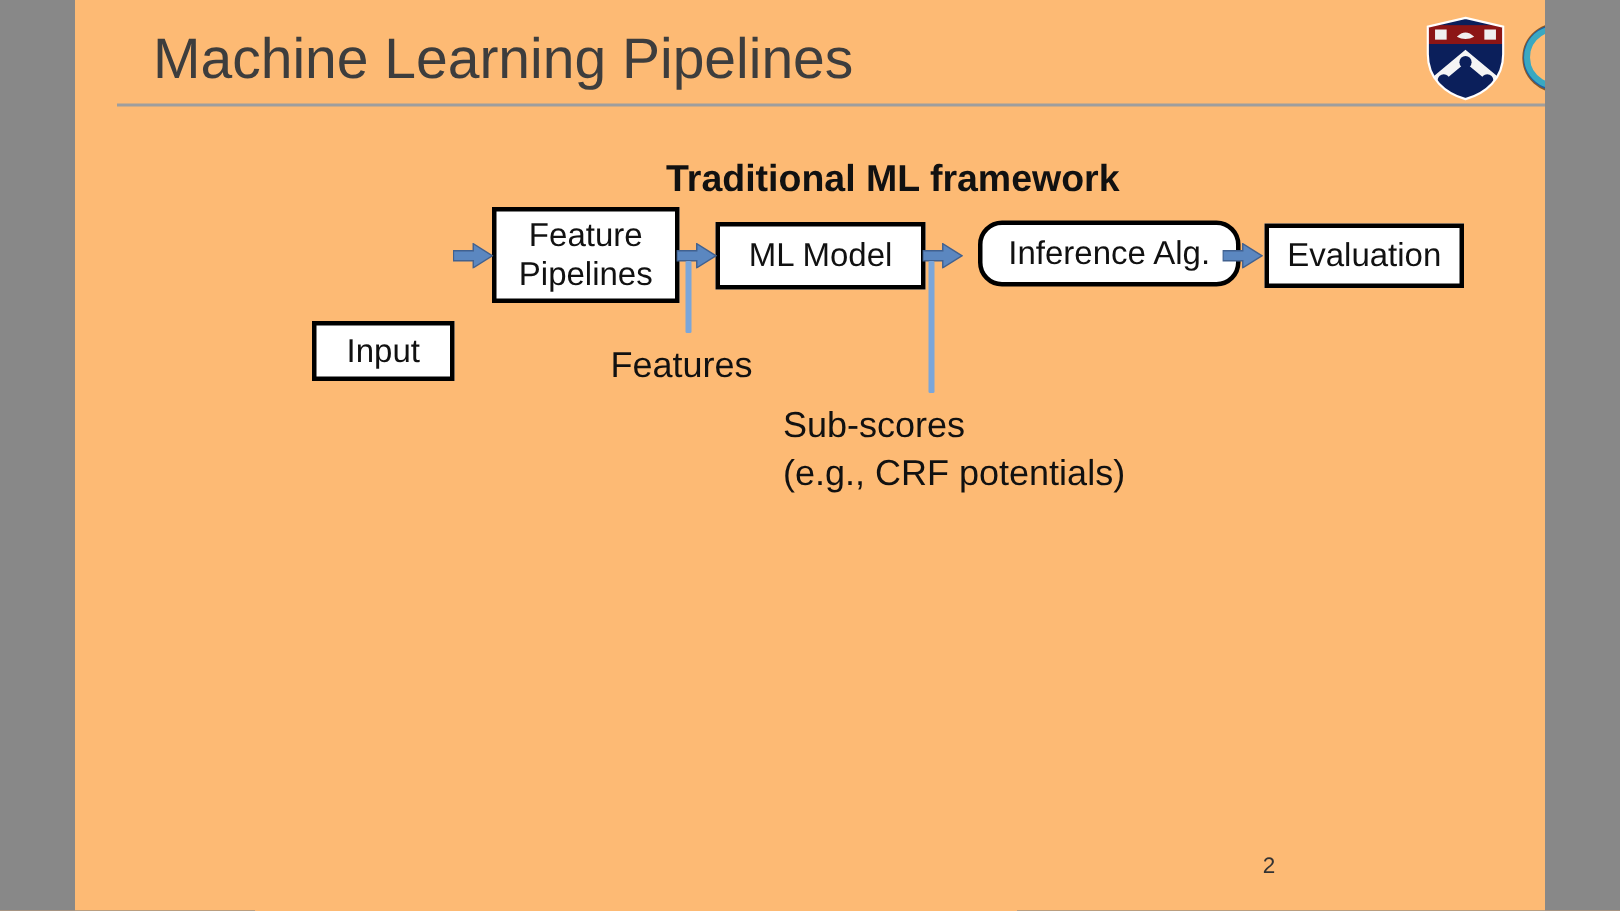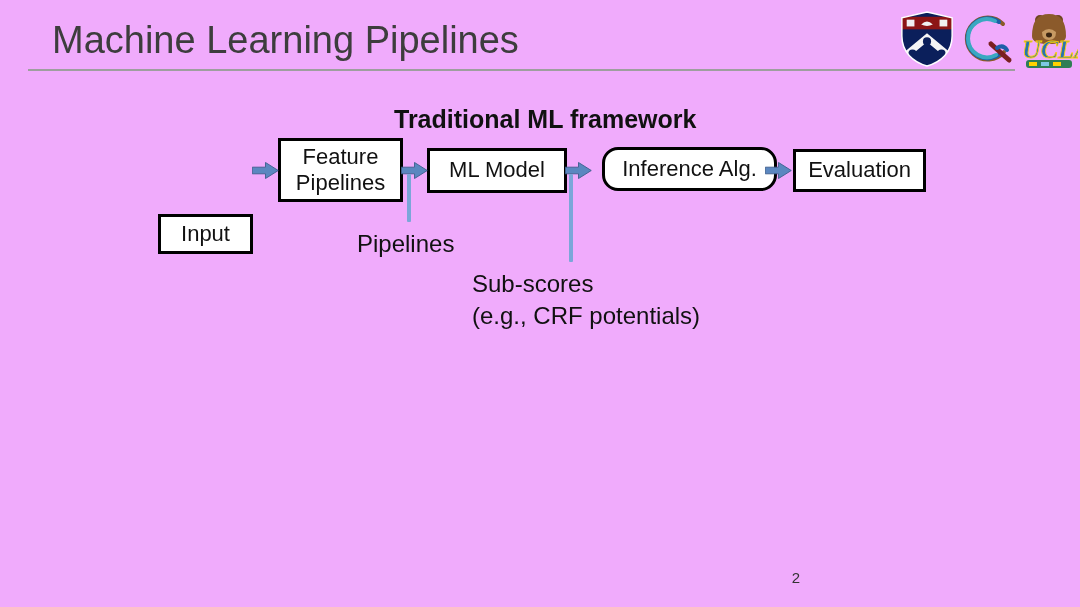--- a/index.html
+++ b/index.html
@@ -1,19 +1,19 @@
 <!DOCTYPE html>
 <html><head>
 <meta charset="utf-8">
 <style>
   html,body{margin:0;padding:0;background:#888;}
   .slide{
     position:relative;
-    width:1080px;height:607px;
-    background:#f0abfc;
+    width:980px;height:607px;
+    background:#fdba74;
     overflow:hidden;
     font-family:"Liberation Sans", sans-serif;
     margin:0 auto;
   }
   
   .slide-title{
     position:absolute;left:52px;top:18px;
     font-size:38px;line-height:44px;
     color:#3d3d3d;font-weight:400;
     white-space:nowrap;
@@ -153,20 +153,20 @@
   <svg class="flow-arrow arrow-3" viewBox="0 0 28 18">
     <polygon points="0,5.5 14,5.5 14,0.5 27.5,9 14,17.5 14,12.5 0,12.5" fill="#5b87c0" stroke="#41618f" stroke-width="1"></polygon>
   </svg>
   <svg class="flow-arrow arrow-4" viewBox="0 0 28 18">
     <polygon points="0,5.5 14,5.5 14,0.5 27.5,9 14,17.5 14,12.5 0,12.5" fill="#5b87c0" stroke="#41618f" stroke-width="1"></polygon>
   </svg>
 
   <div class="connector connector-1"></div>
   <div class="connector connector-2"></div>
 
-  <div class="annotation annotation-features">Pipelines</div>
+  <div class="annotation annotation-features">Features</div>
   <div class="annotation annotation-subscores">
     <div>Sub-scores</div>
     <div>(e.g., CRF potentials)</div>
   </div>
 
   <div class="page-number">2</div>
 </div>
 
 </body></html>

